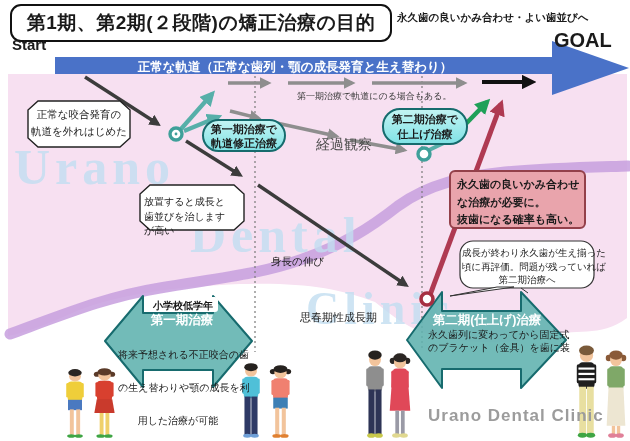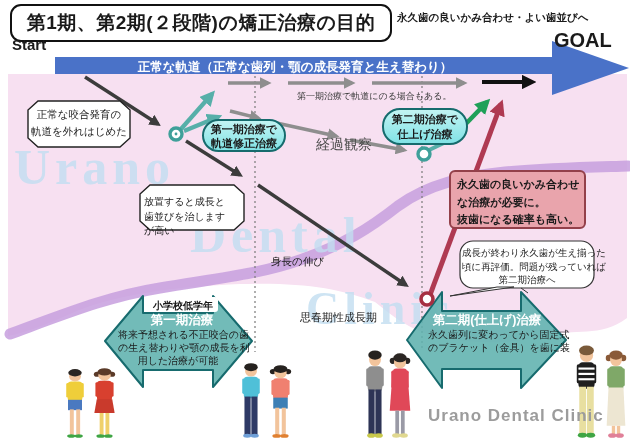--- a/index.html
+++ b/index.html
@@ -38,21 +38,21 @@
   .box2-t{left:383px;top:112px;width:84px;text-align:center;font-size:11px;font-weight:bold;z-index:31;}
   .box2-t .line{line-height:14.5px;}
   .warn-t{left:457px;top:176px;width:124px;font-size:11px;font-weight:bold;z-index:31;}
   .warn-t .line{line-height:17.5px;}
   .reev-t{left:462px;top:246px;width:130px;text-align:center;font-size:9.5px;z-index:31;}
   .reev-t .line{line-height:13.5px;}
   
   .p1-grade{left:149px;top:299px;width:68px;text-align:center;font-size:10px;font-weight:bold;z-index:31;}
   .p1-title{left:138px;top:312px;width:88px;text-align:center;font-size:12.5px;font-weight:bold;color:#fff;z-index:31;}
   .p1-lines{left:118px;top:328px;width:120px;text-align:center;font-size:10px;z-index:31;}
-  .p1-lines .line{line-height:13.2px;}
+  .p1-lines .line{line-height:13.2px;margin-top:20px;}
   .p2-title{left:427px;top:312px;width:120px;text-align:center;font-size:12.5px;font-weight:bold;color:#fff;z-index:31;}
   .p2-lines{left:428px;top:328px;width:118px;text-align:center;font-size:10px;z-index:31;}
   .p2-lines .line{line-height:13.2px;}
   .footer{left:428px;top:406px;font-size:17px;font-weight:bold;color:#9c9c9c;letter-spacing:1px;z-index:30;}
   
   .person{position:absolute;z-index:20;}
   .person svg{width:100%;height:100%;}
 </style>
 </head>
 <body>

